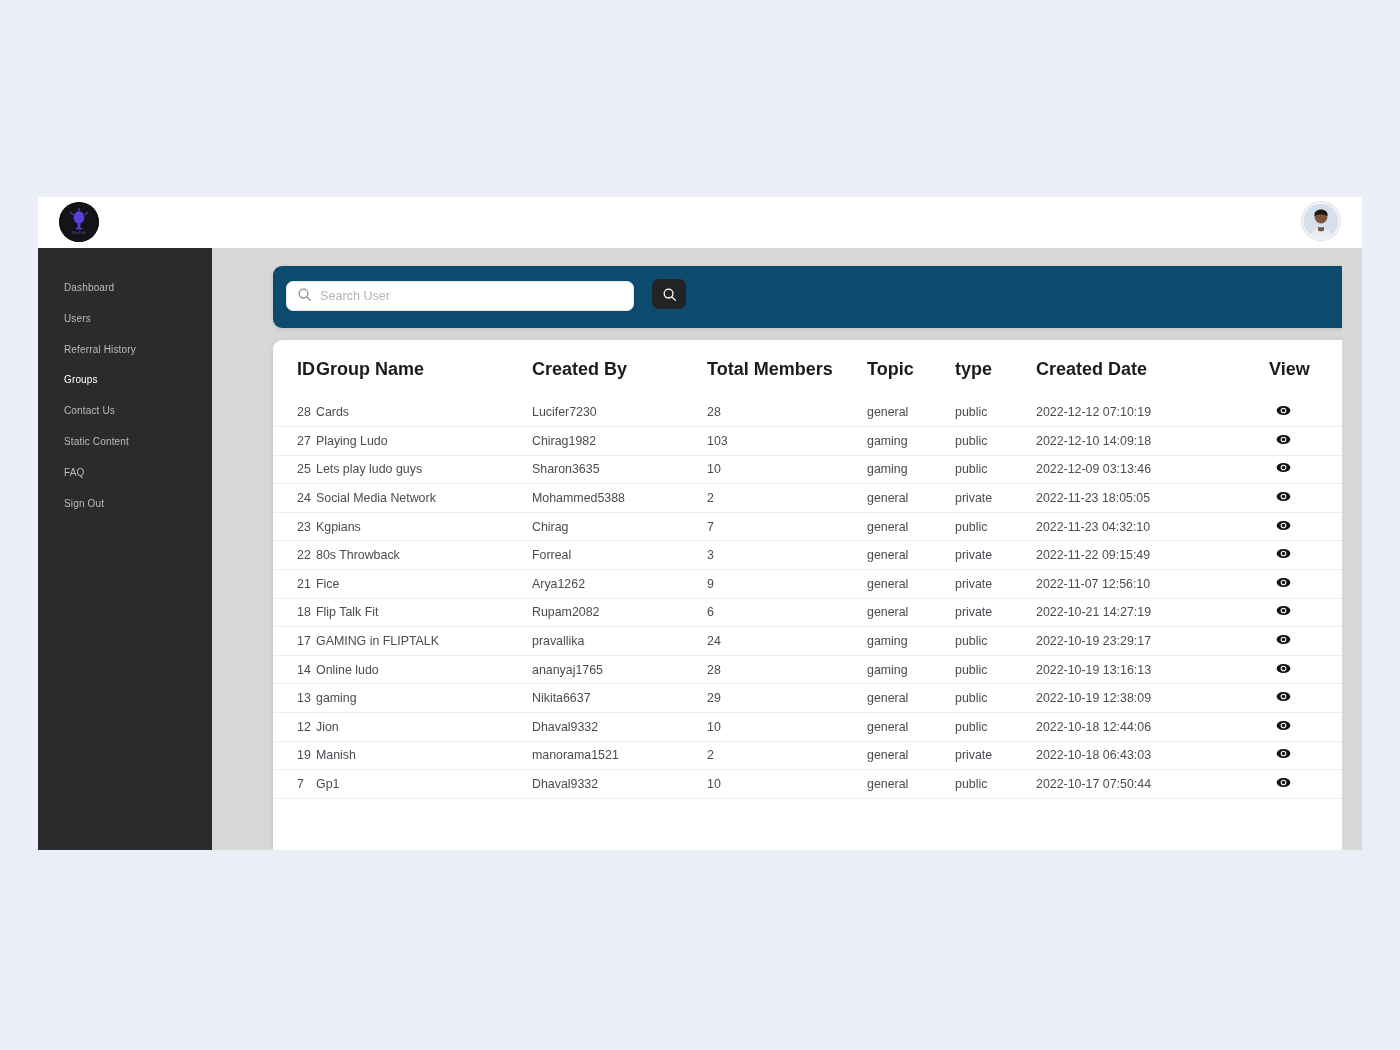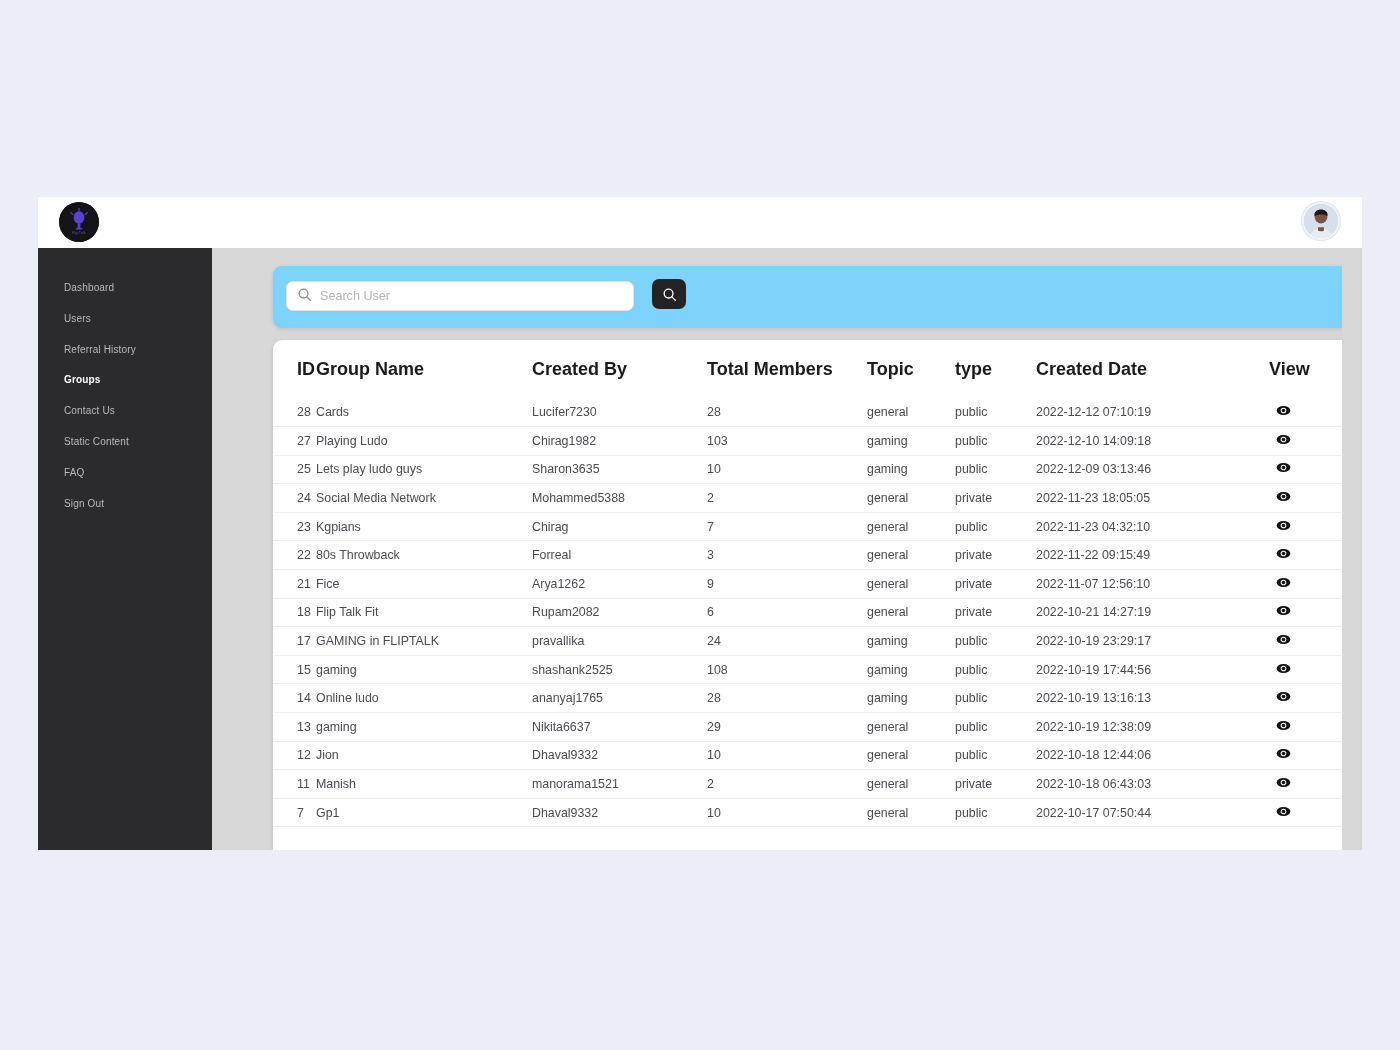--- a/index.html
+++ b/index.html
@@ -54,35 +54,35 @@
     display: block;
     height: 30.8px;
     line-height: 30.8px;
     padding-left: 26px;
     font-size: 10px;
     color: #b9bbbe;
     letter-spacing: .15px;
     cursor: pointer;
     white-space: nowrap;
   }
-  .nav-item.active { color: #ffffff; font-weight: bold; }
+  .nav-item.active { color: #ffffff; font-weight: normal; }
 
   
   #content {
     position: absolute; left: 174px; top: 51px;
     width: 1150px; height: 602px;
     background: #d7d7d8;
     overflow: hidden;
   }
 
   
   #search-card {
     position: absolute; left: 61px; top: 18px;
     width: 1108px; height: 62px;
-    background: #7dd3fc;
+    background: #0c4a6e;
     border-radius: 9px;
     box-shadow: 0 1px 4px rgba(0,0,0,.10);
   }
   #search-input-wrap {
     position: absolute; left: 13px; top: 15px;
     width: 348px; height: 30px;
     border: 1px solid #e2e4e8;
     border-radius: 7px;
     background: #fff;
     display: flex; align-items: center;
@@ -375,34 +375,20 @@
               <td>gaming</td>
               <td>public</td>
               <td>2022-10-19 23:29:17</td>
               <td class="view-cell"><span class="eye"><svg width="15" height="11" viewBox="0 0 18 12" aria-hidden="true">
                     <ellipse cx="9" cy="6" rx="8.2" ry="5.4" fill="#111214"></ellipse>
                     <ellipse cx="9" cy="6" rx="3.4" ry="3.4" fill="#ffffff"></ellipse>
                     <circle cx="9" cy="6" r="2.1" fill="#111214"></circle>
                   </svg></span></td>
             </tr>
             <tr>
-              <td>15</td>
-              <td>gaming</td>
-              <td>shashank2525</td>
-              <td>108</td>
-              <td>gaming</td>
-              <td>public</td>
-              <td>2022-10-19 17:44:56</td>
-              <td class="view-cell"><span class="eye"><svg width="15" height="11" viewBox="0 0 18 12" aria-hidden="true">
-                    <ellipse cx="9" cy="6" rx="8.2" ry="5.4" fill="#111214"></ellipse>
-                    <ellipse cx="9" cy="6" rx="3.4" ry="3.4" fill="#ffffff"></ellipse>
-                    <circle cx="9" cy="6" r="2.1" fill="#111214"></circle>
-                  </svg></span></td>
-            </tr>
-            <tr>
               <td>14</td>
               <td>Online ludo</td>
               <td>ananyaj1765</td>
               <td>28</td>
               <td>gaming</td>
               <td>public</td>
               <td>2022-10-19 13:16:13</td>
               <td class="view-cell"><span class="eye"><svg width="15" height="11" viewBox="0 0 18 12" aria-hidden="true">
                     <ellipse cx="9" cy="6" rx="8.2" ry="5.4" fill="#111214"></ellipse>
                     <ellipse cx="9" cy="6" rx="3.4" ry="3.4" fill="#ffffff"></ellipse>
@@ -431,21 +417,21 @@
               <td>general</td>
               <td>public</td>
               <td>2022-10-18 12:44:06</td>
               <td class="view-cell"><span class="eye"><svg width="15" height="11" viewBox="0 0 18 12" aria-hidden="true">
                     <ellipse cx="9" cy="6" rx="8.2" ry="5.4" fill="#111214"></ellipse>
                     <ellipse cx="9" cy="6" rx="3.4" ry="3.4" fill="#ffffff"></ellipse>
                     <circle cx="9" cy="6" r="2.1" fill="#111214"></circle>
                   </svg></span></td>
             </tr>
             <tr>
-              <td>11</td>
+              <td>19</td>
               <td>Manish</td>
               <td>manorama1521</td>
               <td>2</td>
               <td>general</td>
               <td>private</td>
               <td>2022-10-18 06:43:03</td>
               <td class="view-cell"><span class="eye"><svg width="15" height="11" viewBox="0 0 18 12" aria-hidden="true">
                     <ellipse cx="9" cy="6" rx="8.2" ry="5.4" fill="#111214"></ellipse>
                     <ellipse cx="9" cy="6" rx="3.4" ry="3.4" fill="#ffffff"></ellipse>
                     <circle cx="9" cy="6" r="2.1" fill="#111214"></circle>

